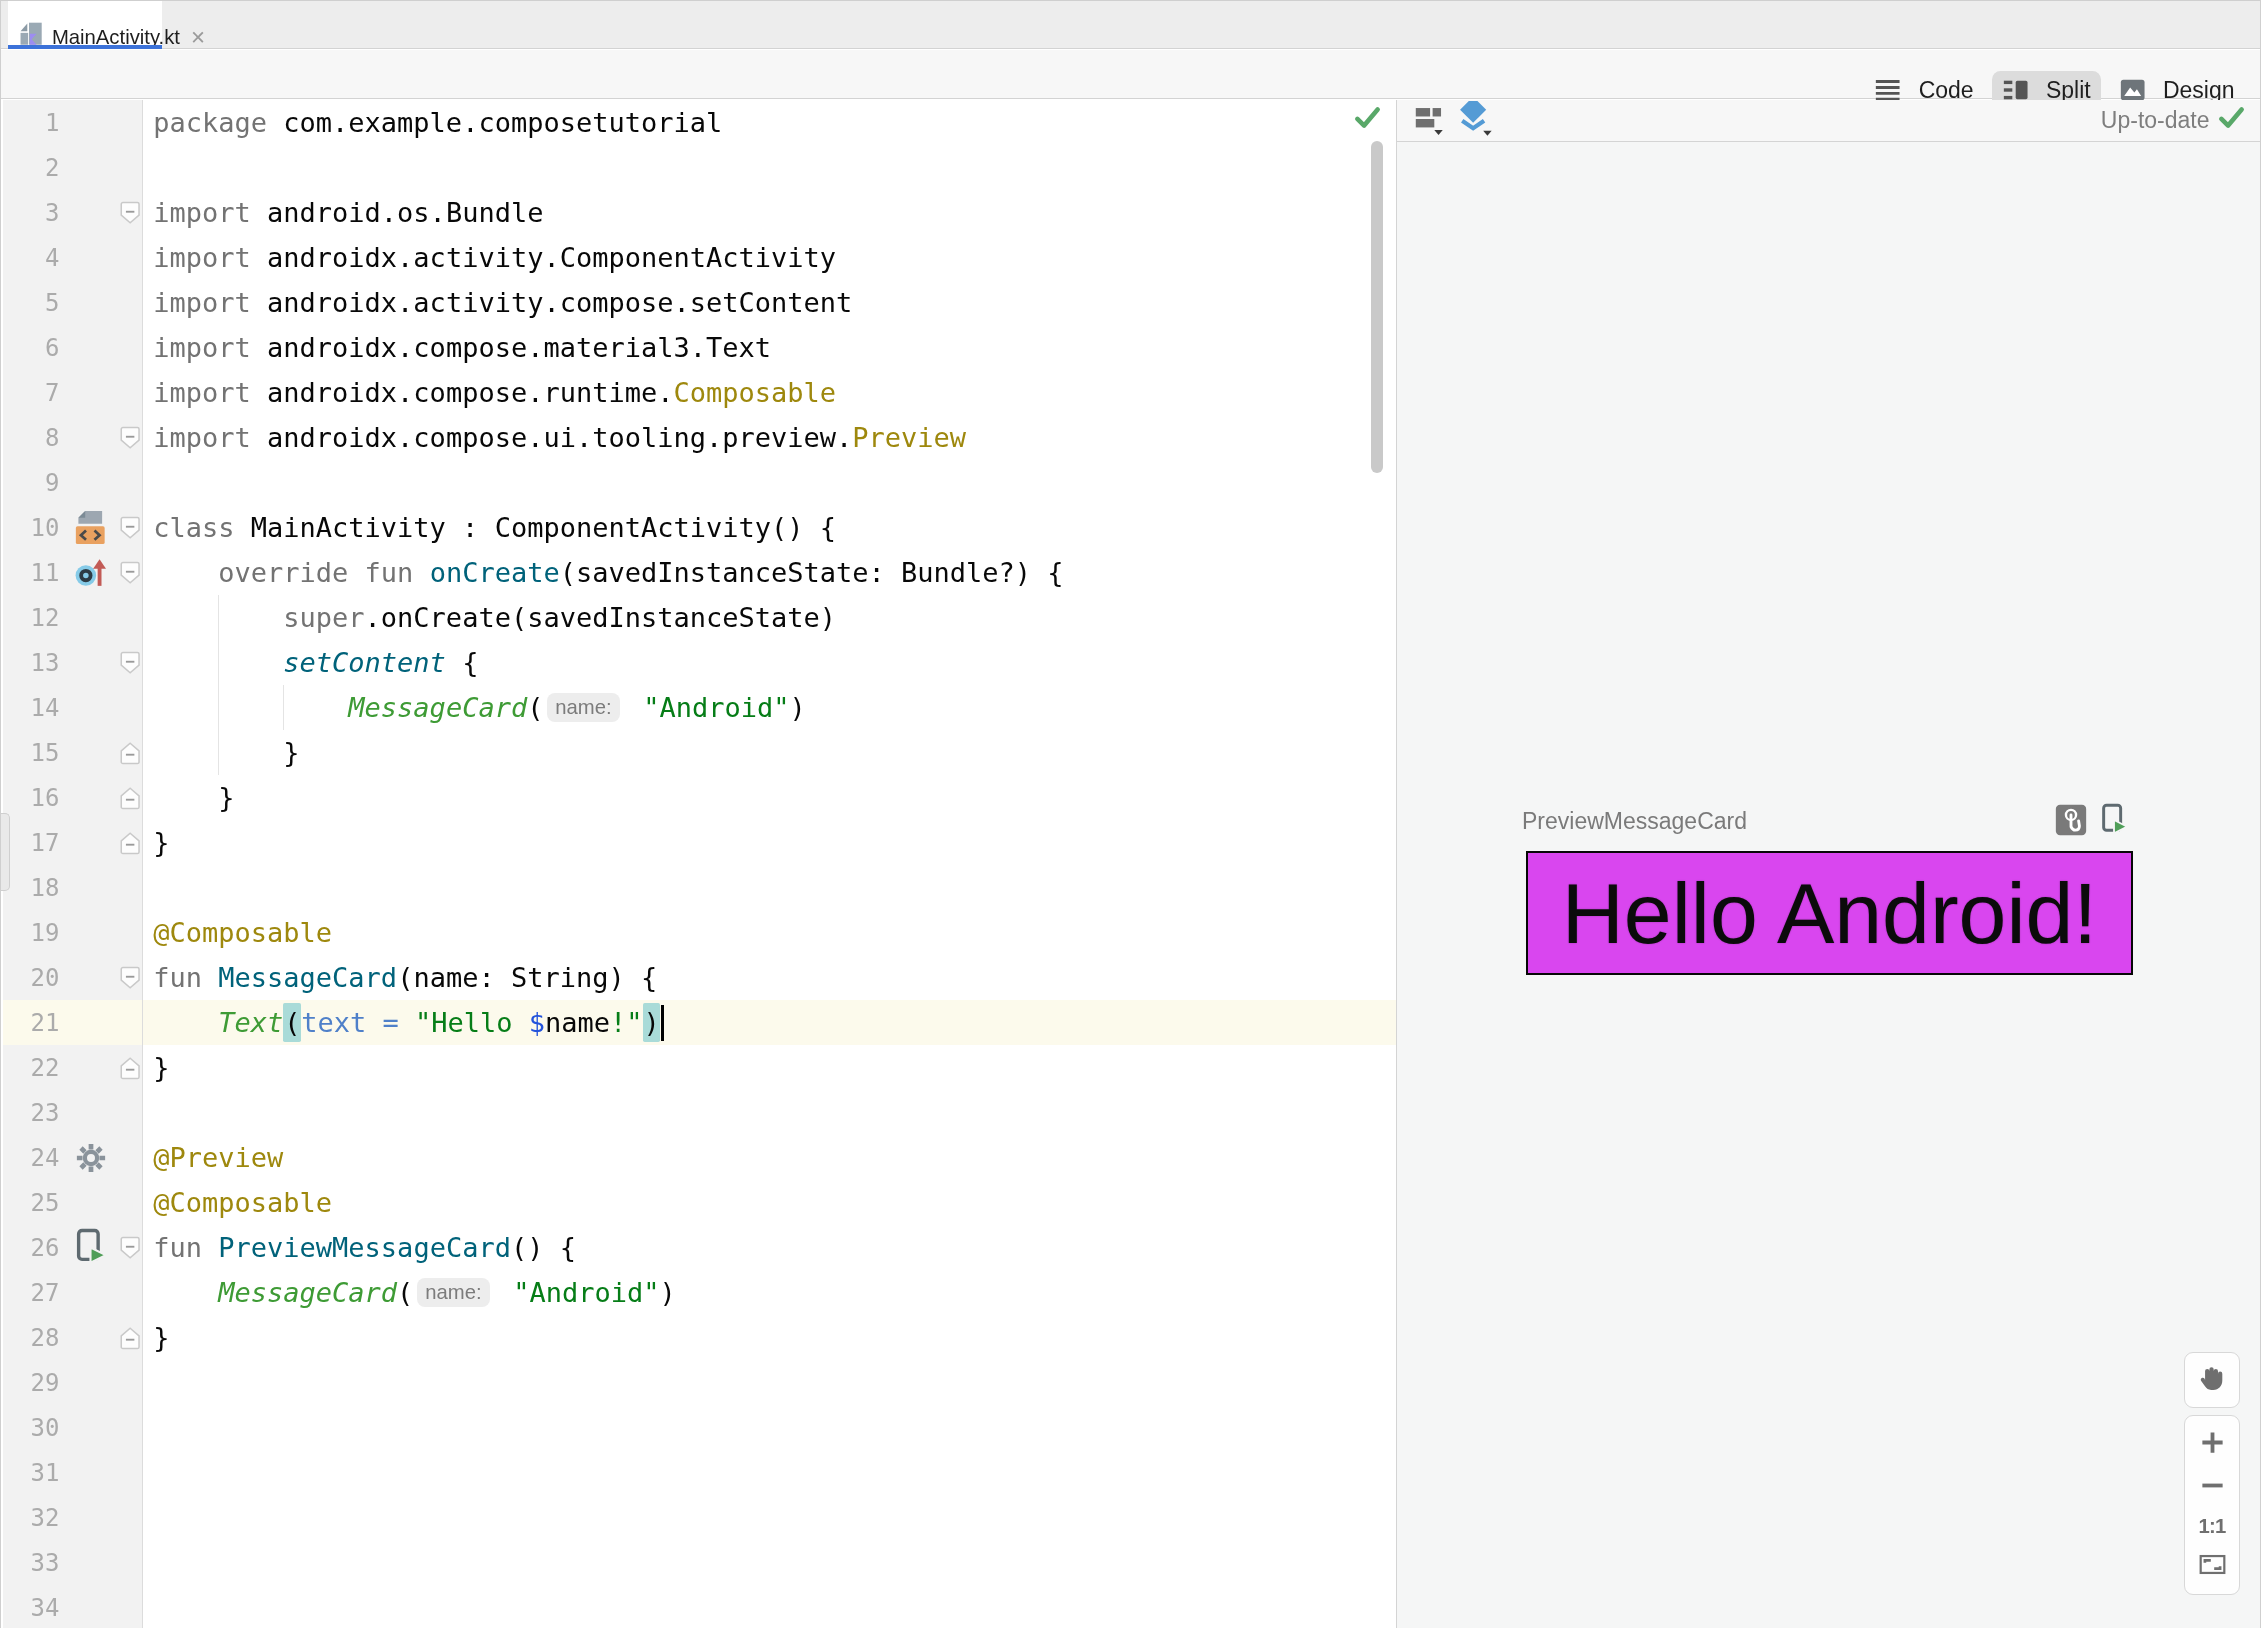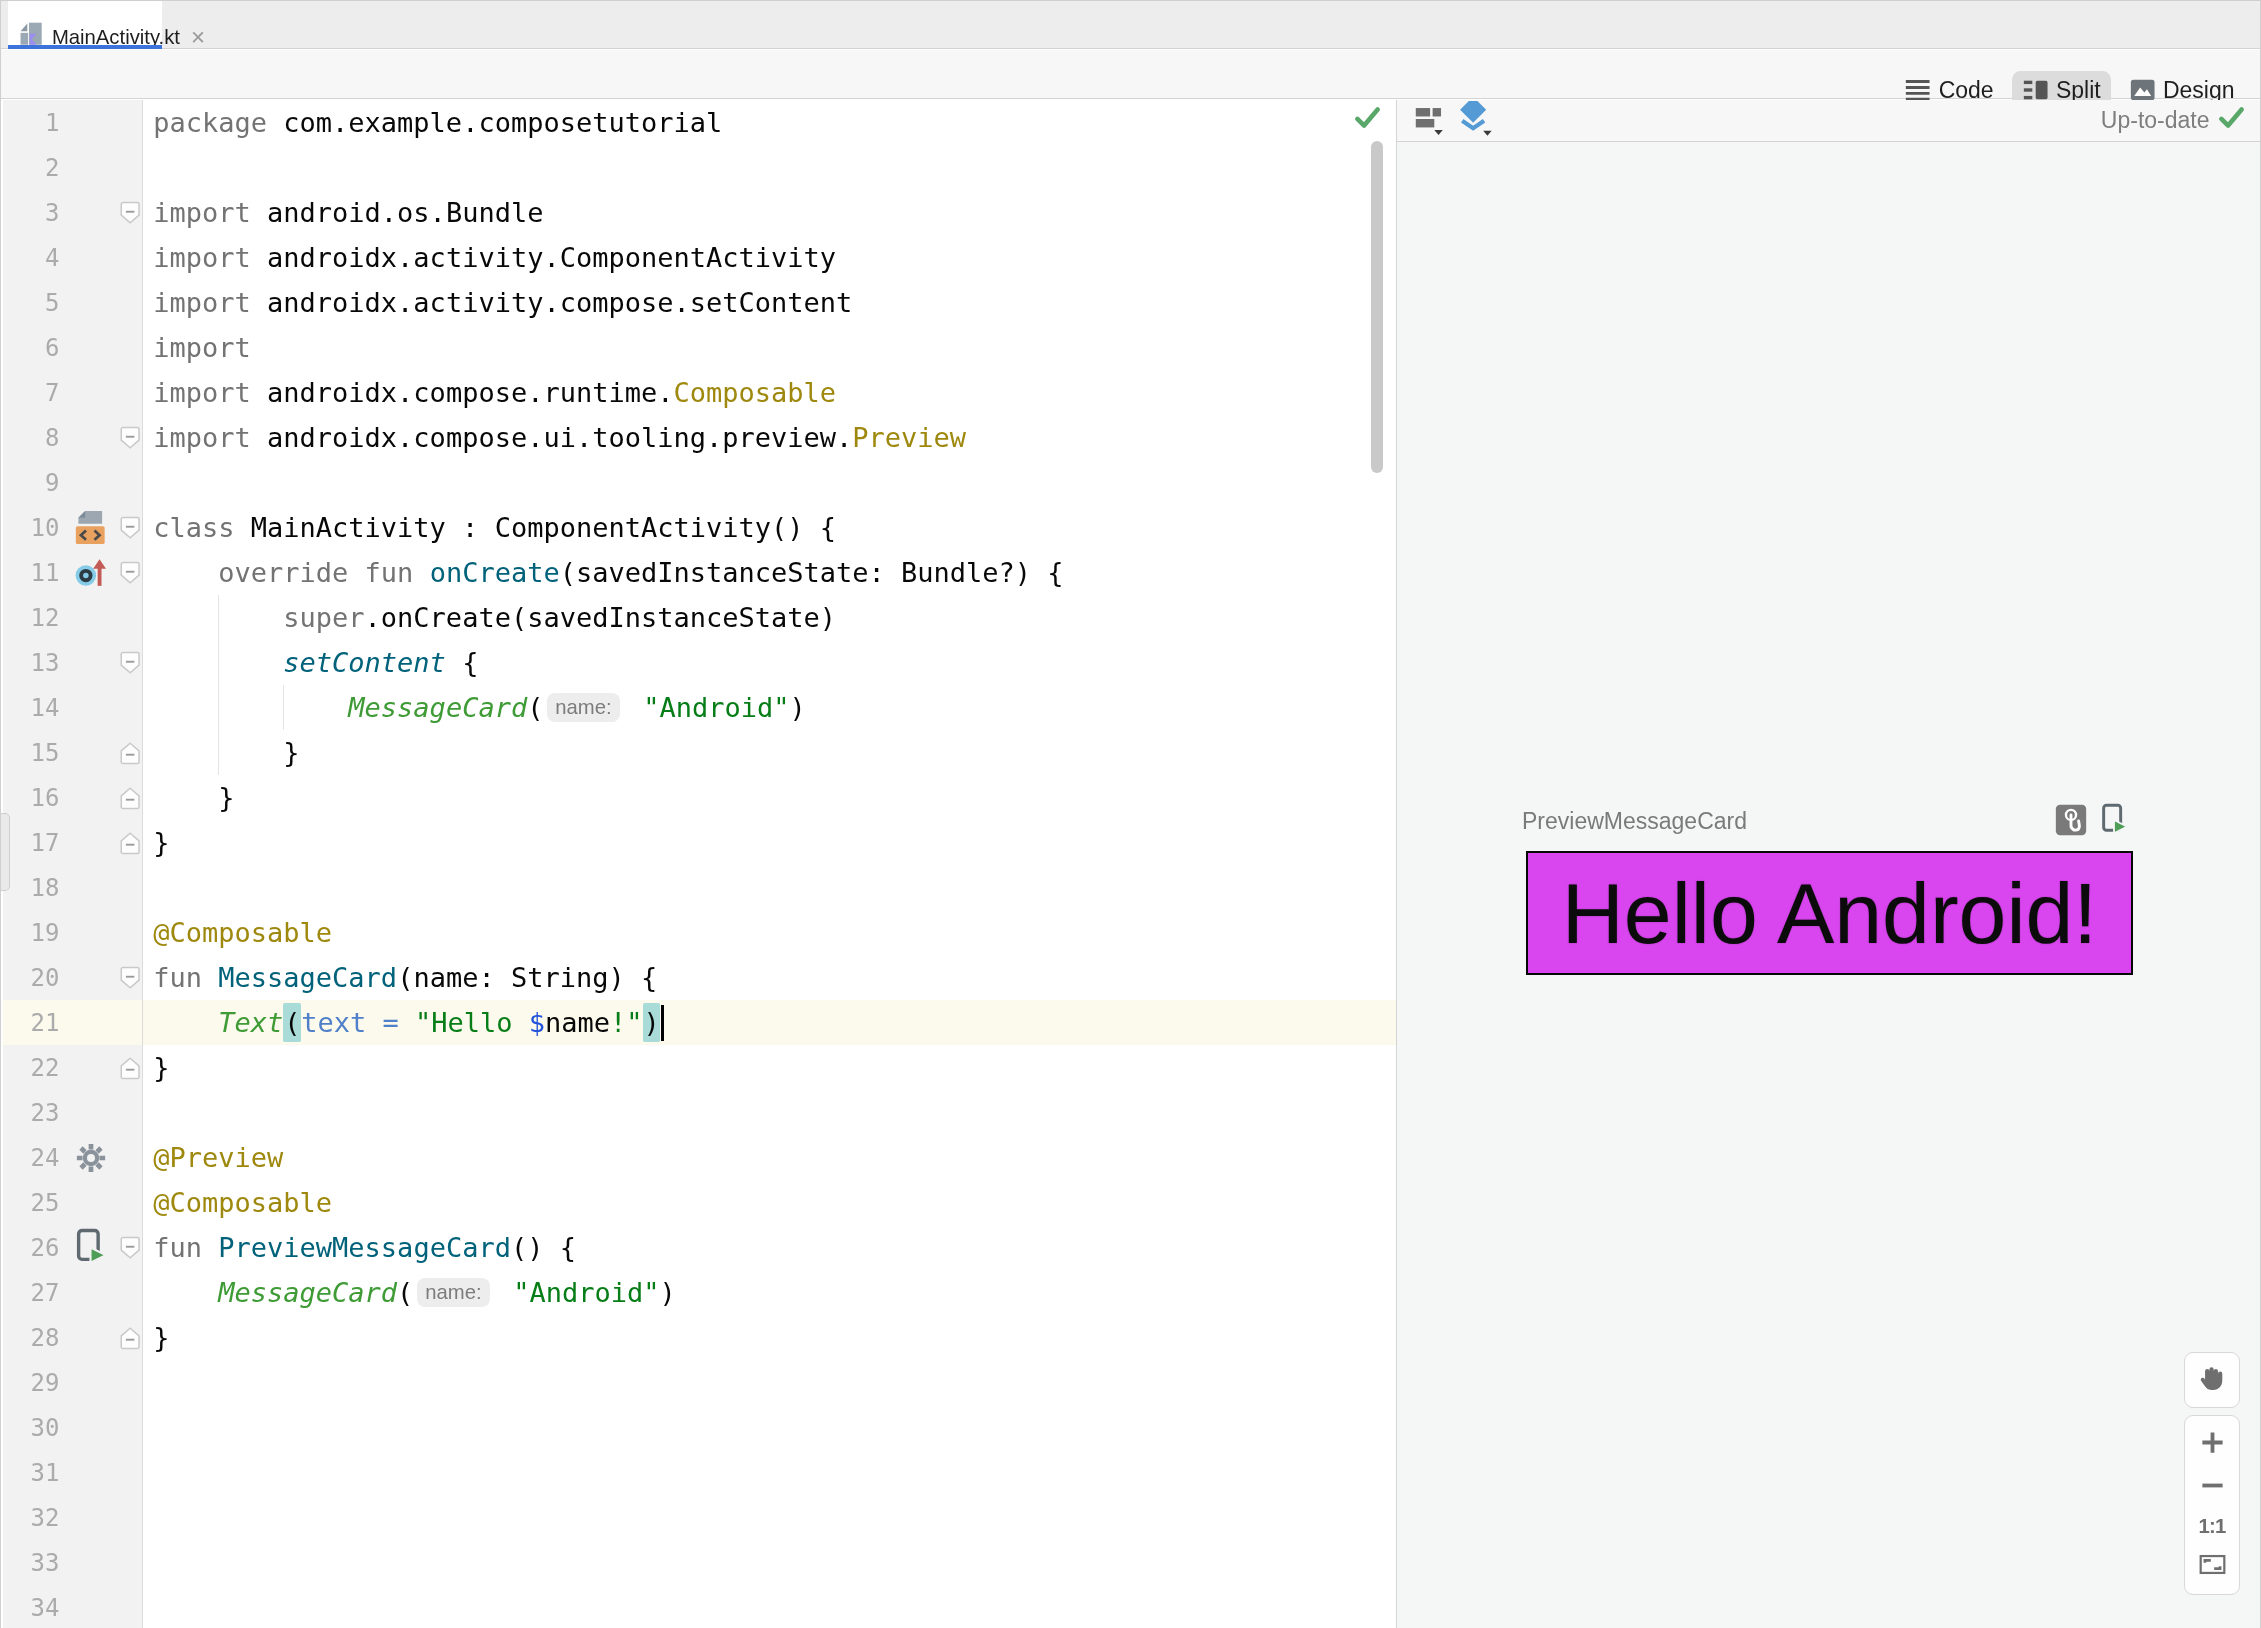--- a/index.html
+++ b/index.html
@@ -9,21 +9,21 @@
   
   .tabbar { position:absolute; left:0; top:0; width:100%; height:48px; background:#EDEDED; border-bottom:0.8px solid #D3D3D3; }
   .tab { position:absolute; left:6.8px; top:0; height:48px; width:154px; background:#FFFFFF; display:flex; align-items:flex-end; gap:8.5px; padding:0 12px 0 10.2px; }
   .tab-label { font-size:20.3px; color:#1E1E1E; white-space:nowrap; }
   .tab-close { font-size:18.6px; color:#9B9B9B; margin-left:1.7px; cursor:pointer; }
   .tab-underline { position:absolute; left:0; bottom:0; width:100%; height:4.2px; background:#3C72D9; }
 
   
   .modebar { position:absolute; left:0; top:49px; width:100%; height:49px; background:#F7F7F7; border-bottom:0.8px solid #D3D3D3;
              display:flex; align-items:center; justify-content:flex-end; gap:8.5px; padding-right:15.3px; }
-  .mode { display:flex; align-items:center; gap:8px; font-size:23px; color:#1F1F1F; padding:5.1px 10.2px; border-radius:8.5px; cursor:pointer;margin-top:32px; }
+  .mode { display:flex; align-items:center; gap:18px; font-size:23px; color:#1F1F1F; padding:5.1px 10.2px; border-radius:8.5px; cursor:pointer;margin-top:32px; }
   .mode.selected { background:#DCDCDC; }
   .mode svg { display:block; }
 
   
   .editor { position:absolute; left:1.7px; top:99px; width:1393px; height:1528px; background:#FFFFFF; overflow:hidden; }
   .row { display:flex; height:45px; align-items:center; position:relative; }
   .row.current { background:#FCFAEC; }
   .gut-num { width:61px; flex:none; text-align:right; padding-right:4.2px; font-family:"DejaVu Sans Mono", monospace; font-size:24px; color:#ABABAB; background:#F2F2F2; height:100%; display:flex; align-items:center; justify-content:flex-end; }
   .gut-icon { width:54px; flex:none; background:#F2F2F2; height:100%; display:flex; align-items:center; justify-content:center; }
   .gut-fold { width:25.4px; flex:none; background:#F2F2F2; height:100%; display:flex; align-items:center; justify-content:center; border-right:0.8px solid #DCDCDC; }
@@ -151,21 +151,21 @@
       <div class="row">
         <span class="gut-num">5</span>
         <span class="gut-icon"></span>
         <span class="gut-fold"></span>
         <div class="code"><span class="kw">import</span><span> androidx.activity.compose.setContent</span></div>
       </div>
       <div class="row">
         <span class="gut-num">6</span>
         <span class="gut-icon"></span>
         <span class="gut-fold"></span>
-        <div class="code"><span class="kw">import</span></div>
+        <div class="code"><span class="kw">import</span><span> androidx.compose.material3.Text</span></div>
       </div>
       <div class="row">
         <span class="gut-num">7</span>
         <span class="gut-icon"></span>
         <span class="gut-fold"></span>
         <div class="code"><span class="kw">import</span><span> androidx.compose.runtime.</span><span class="ann">Composable</span></div>
       </div>
       <div class="row">
         <span class="gut-num">8</span>
         <span class="gut-icon"></span>

